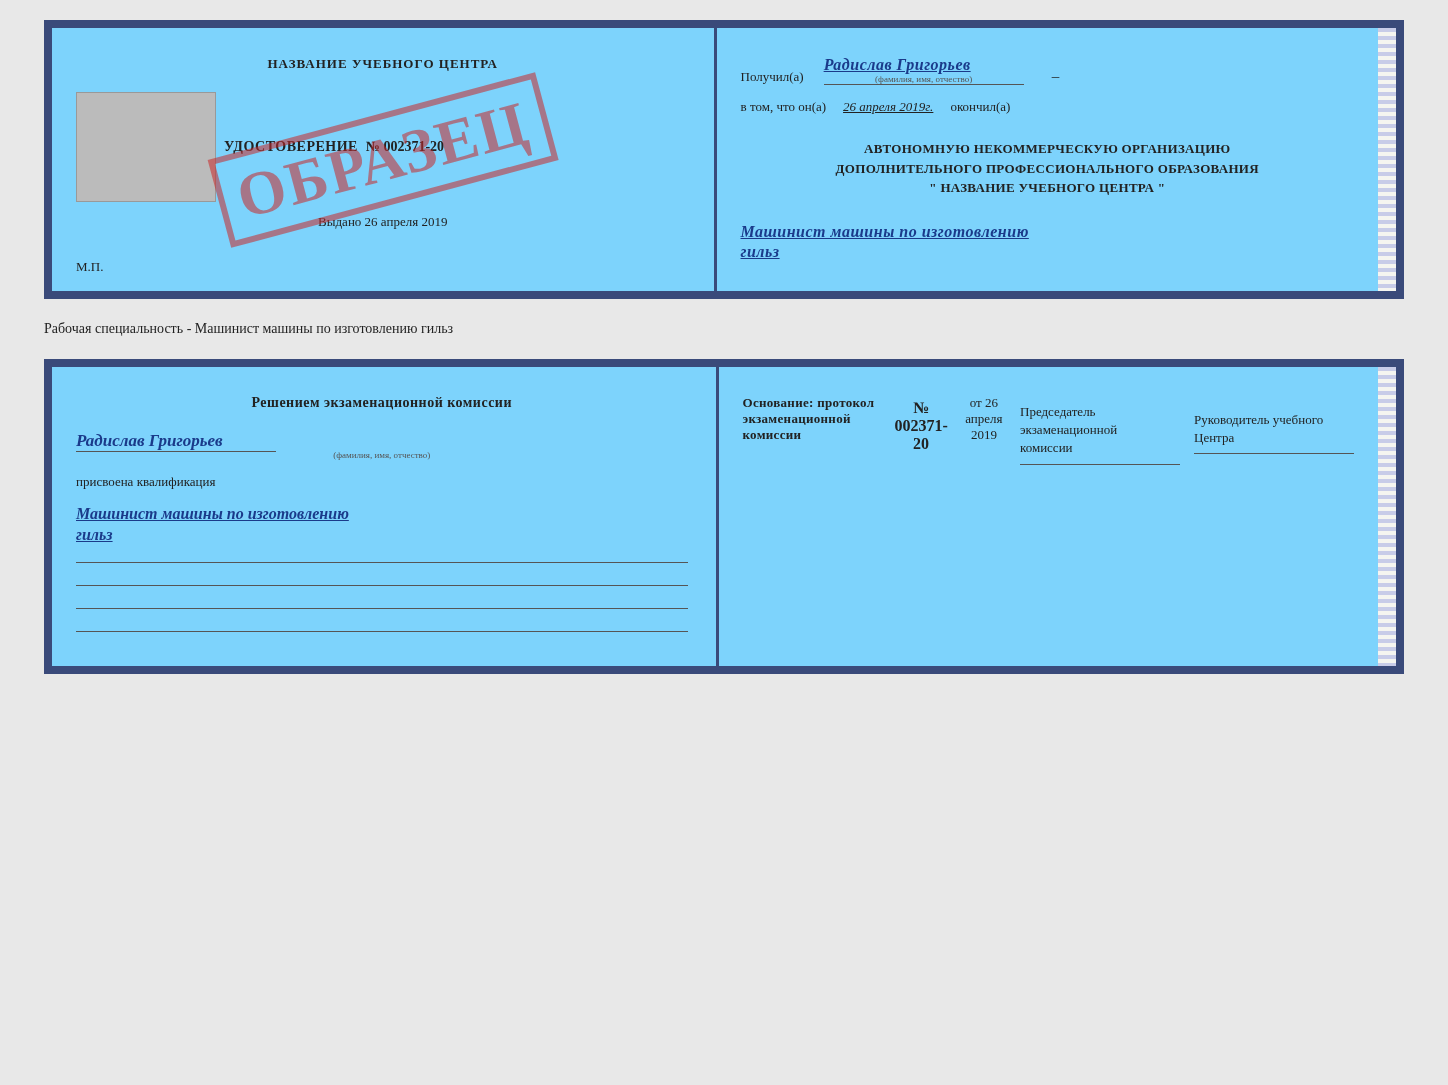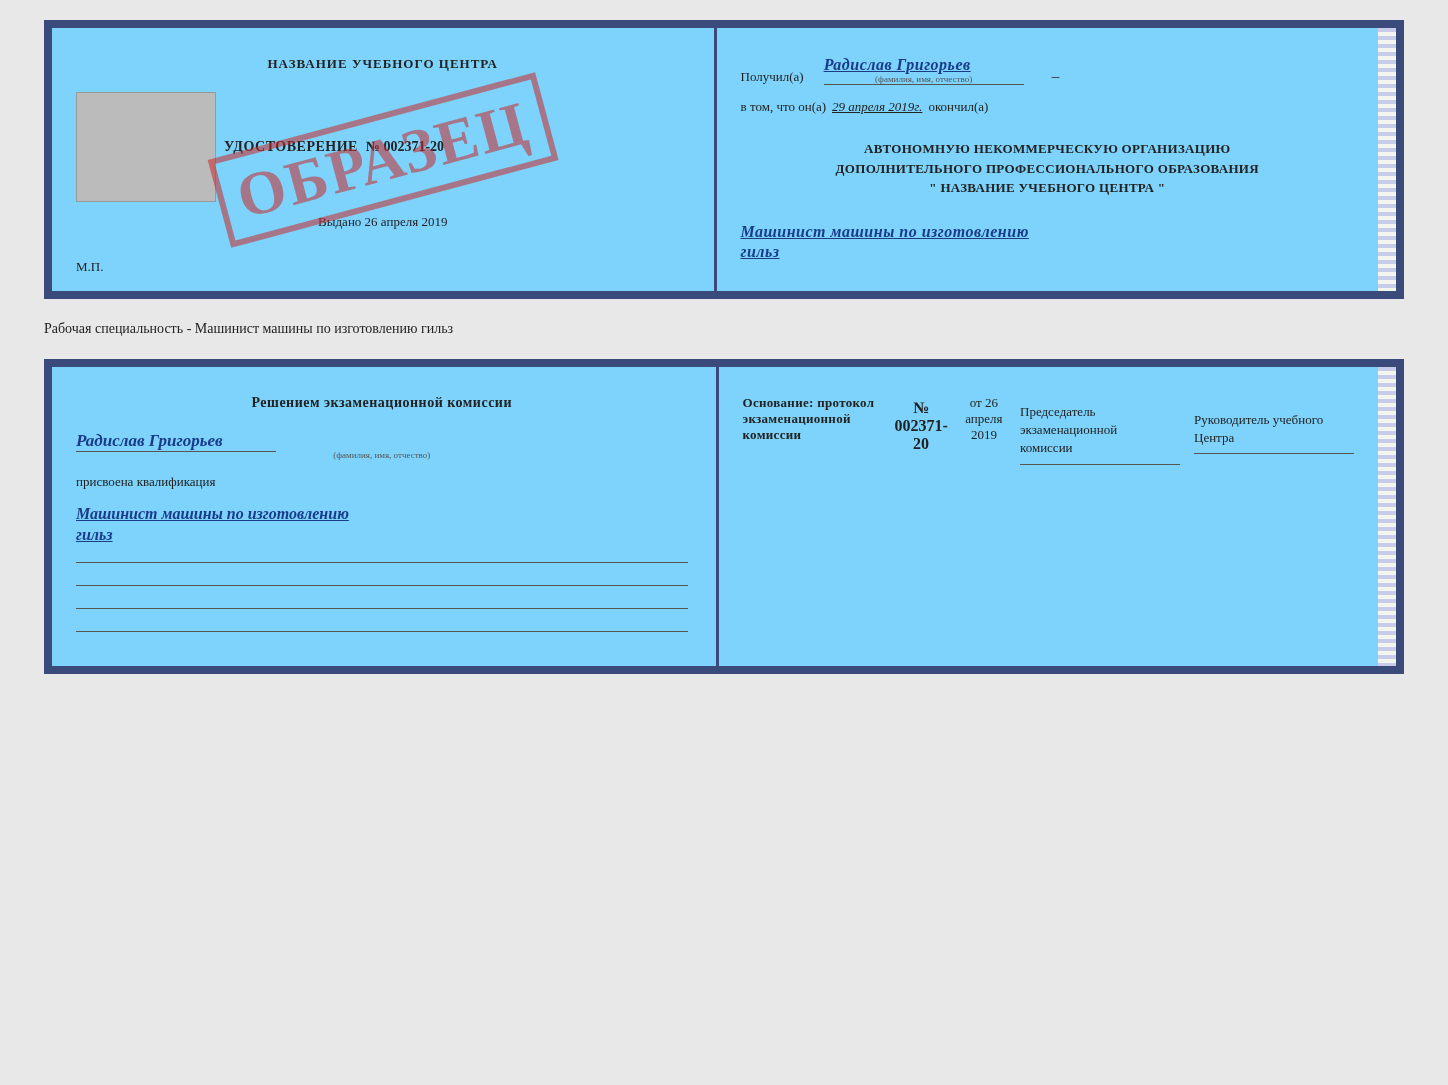--- a/index.html
+++ b/index.html
@@ -164,21 +164,21 @@
       margin-left: 8px;
       color: #222;
       font-size: 15px;
     }
 
     .vtom-line {
       font-size: 13px;
       color: #222;
       display: flex;
       align-items: baseline;
-      gap: 6px;
+      gap: 17px;
     }
 
     .block-text {
       font-size: 13px;
       color: #222;
       text-align: center;
       line-height: 1.5;
       font-weight: bold;
       letter-spacing: 0.3px;
       text-transform: uppercase;
@@ -382,21 +382,21 @@
       <span>Получил(а)</span>
       <span class="name-underline-wrapper">
         <span class="poluchil-name">Радислав Григорьев</span>
         <small class="small-caption">(фамилия, имя, отчество)</small>
       </span>
       <span class="dash-separator">–</span>
     </div>
 
     <div class="vtom-line">
       <span>в том, что он(а)</span>
-      <span class="vtom-value">29 апреля 2019г.</span>
+      <span class="vtom-value">26 апреля 2019г.</span>
       <span>окончил(а)</span>
     </div>
 
     <div style="margin-top:10px;">
       <div class="block-text">АВТОНОМНУЮ НЕКОММЕРЧЕСКУЮ ОРГАНИЗАЦИЮ</div>
       <div class="block-text">ДОПОЛНИТЕЛЬНОГО ПРОФЕССИОНАЛЬНОГО ОБРАЗОВАНИЯ</div>
       <div class="block-text">" НАЗВАНИЕ УЧЕБНОГО ЦЕНТРА "</div>
     </div>
 
     <div style="margin-top:10px;">

